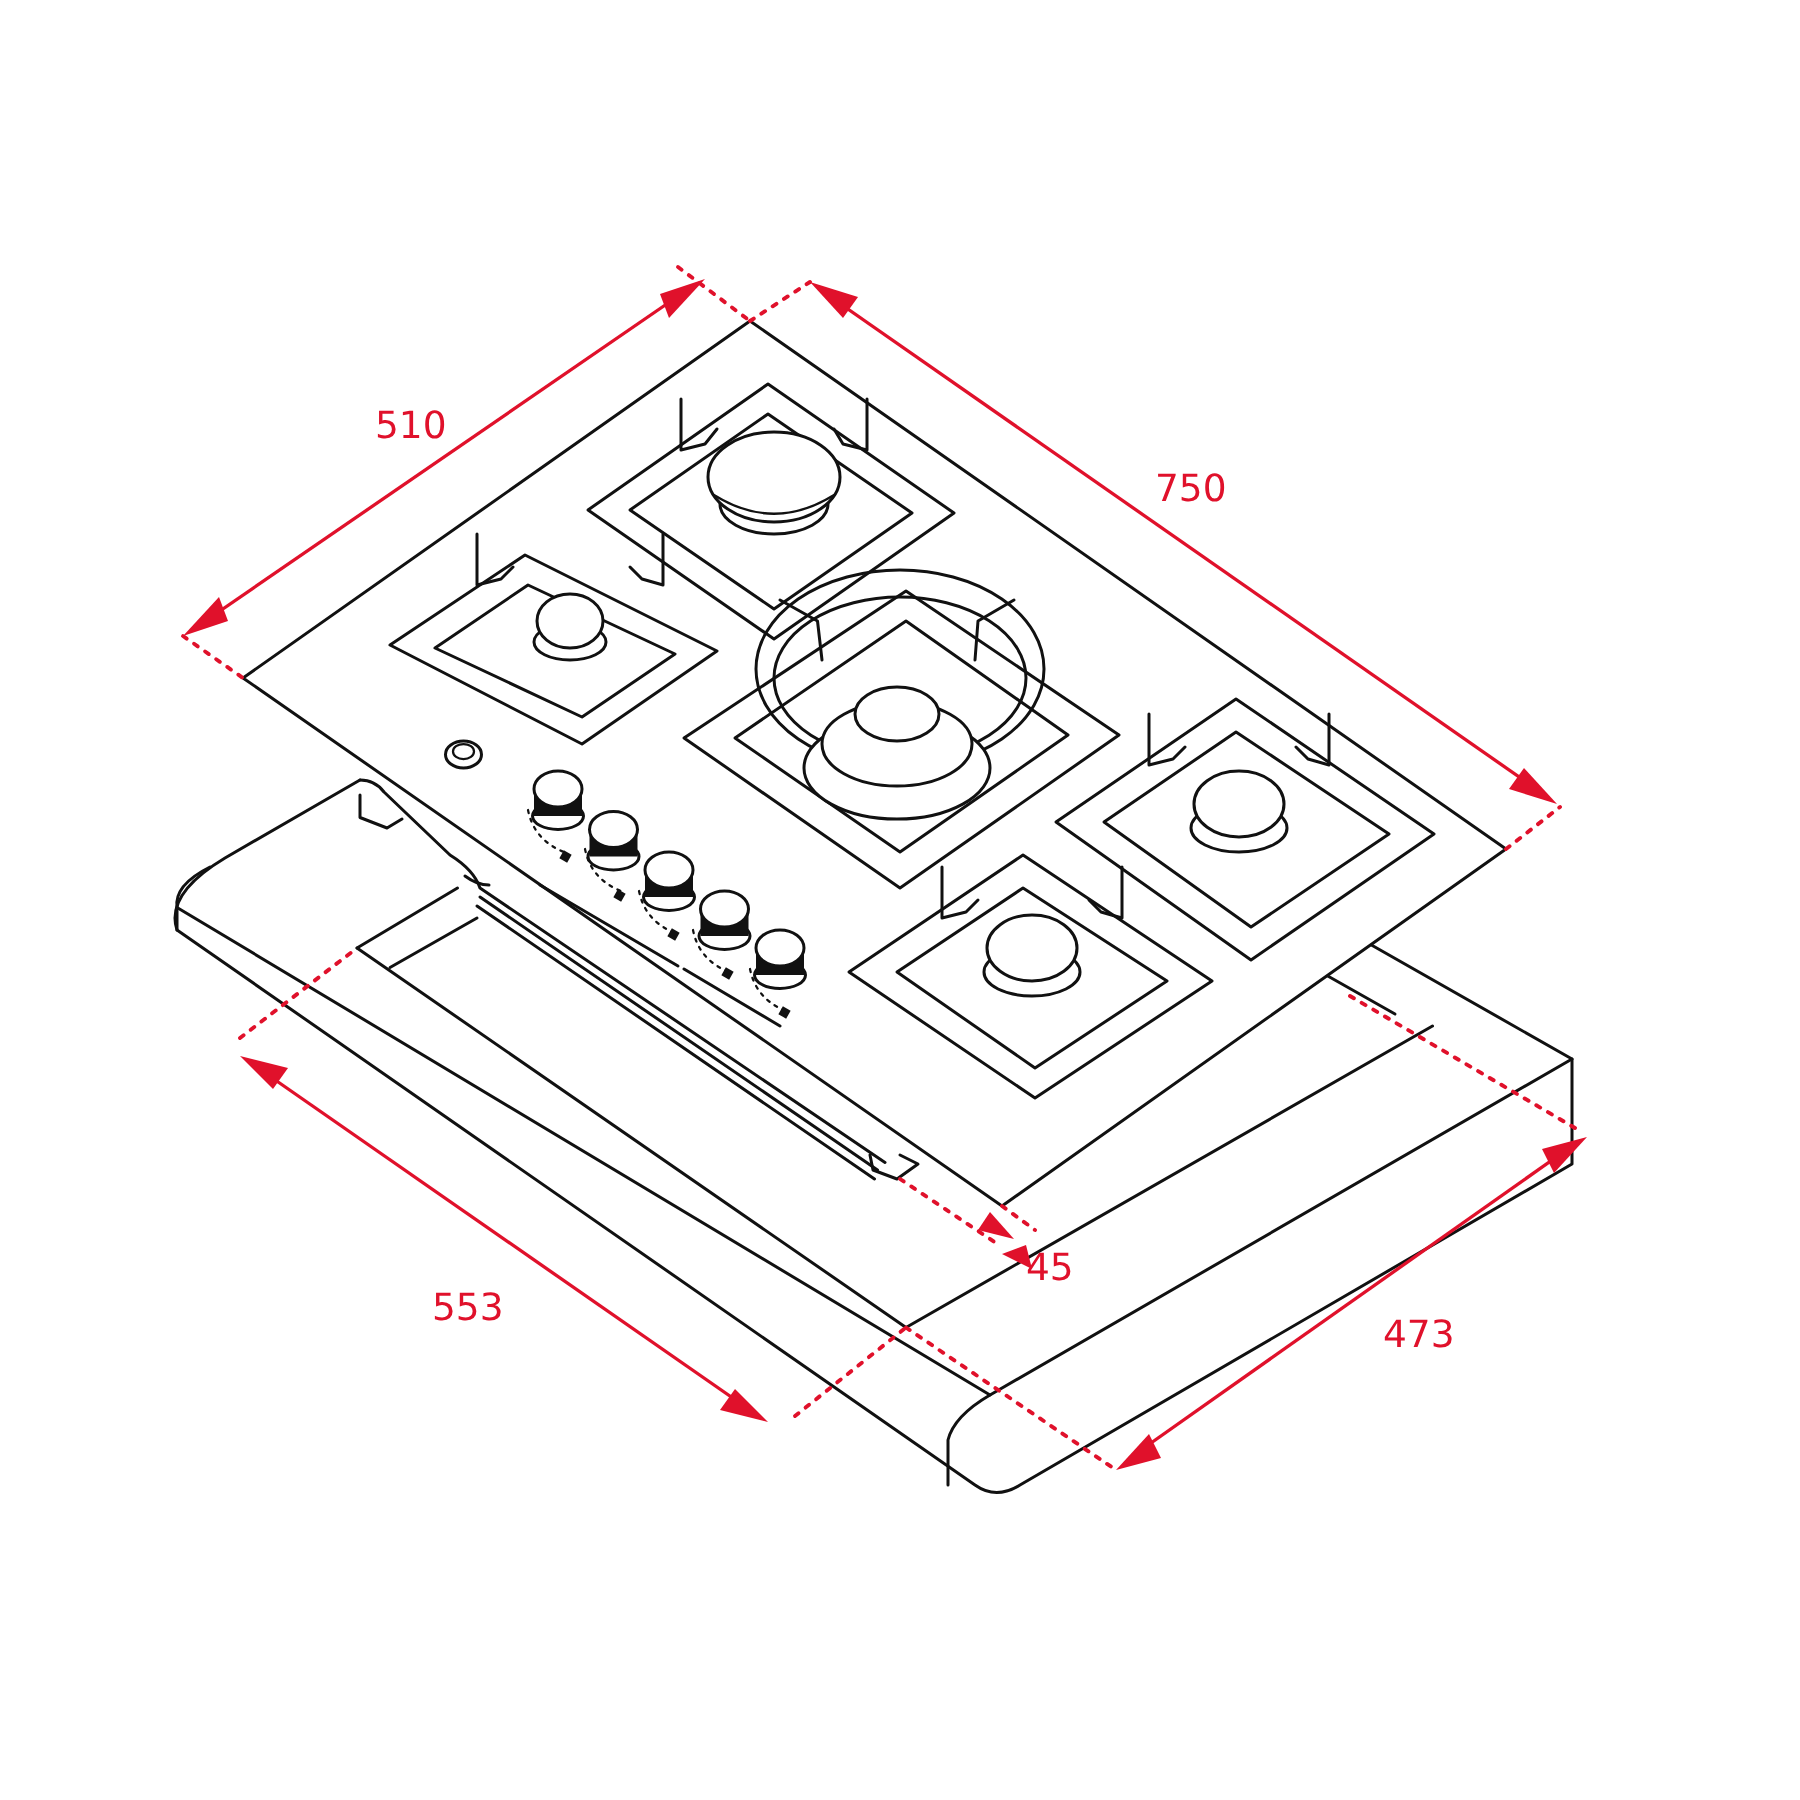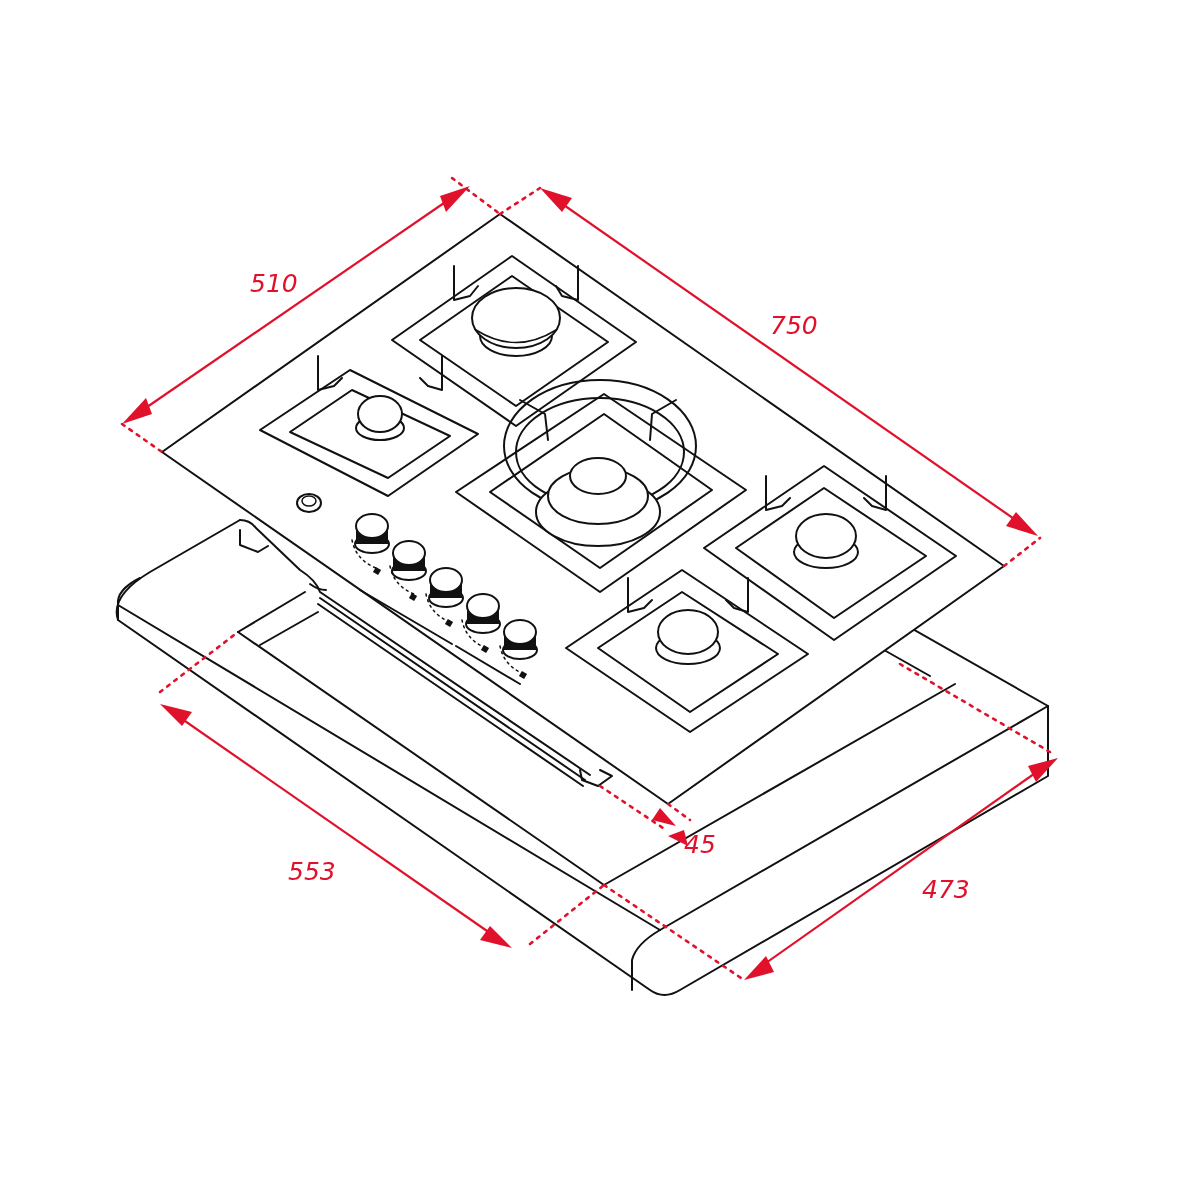--- a/index.html
+++ b/index.html
@@ -1,17 +1,17 @@
 <!DOCTYPE html>
 <html><head>
 <meta charset="utf-8">
 <style>
   html, body { margin: 0; padding: 0; background: #ffffff; }
   body { width: 1200px; height: 1200px; overflow: hidden; position: relative; }
-  #diagram { position: absolute; left: 0; top: 0; width: 1200px; height: 1200px; font-style: italic; }
+  #diagram { position: absolute; left: 0; top: 0; width: 1200px; height: 1200px; }
   .ln { fill: none; stroke: #111111; stroke-width: 2; stroke-linejoin: round; stroke-linecap: round; }
   .ln-thin { fill: none; stroke: #111111; stroke-width: 1.5; stroke-linejoin: round; stroke-linecap: round; }
   .fillw { fill: #ffffff; stroke: #111111; stroke-width: 2; stroke-linejoin: round; }
   .dim { fill: none; stroke: #e0112b; stroke-width: 2.2; }
   .dot { fill: none; stroke: #e0112b; stroke-width: 2.6; stroke-dasharray: 3 6; stroke-linecap: round; }
   .arrow { fill: #e0112b; stroke: none; }
   .dimtext { font-family: "DejaVu Sans", sans-serif; font-size: 25px; fill: #e0112b; }
 </style>
 </head>
 <body>

